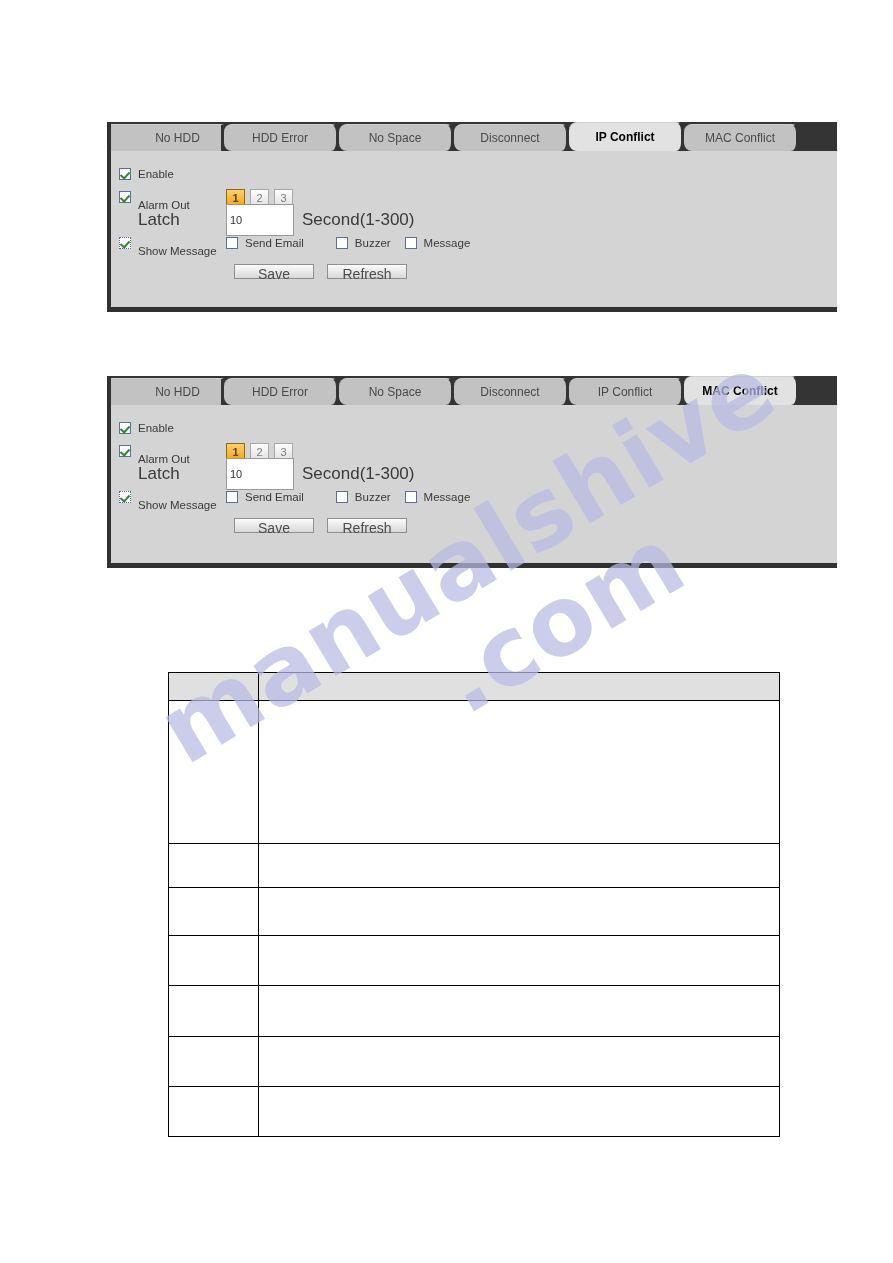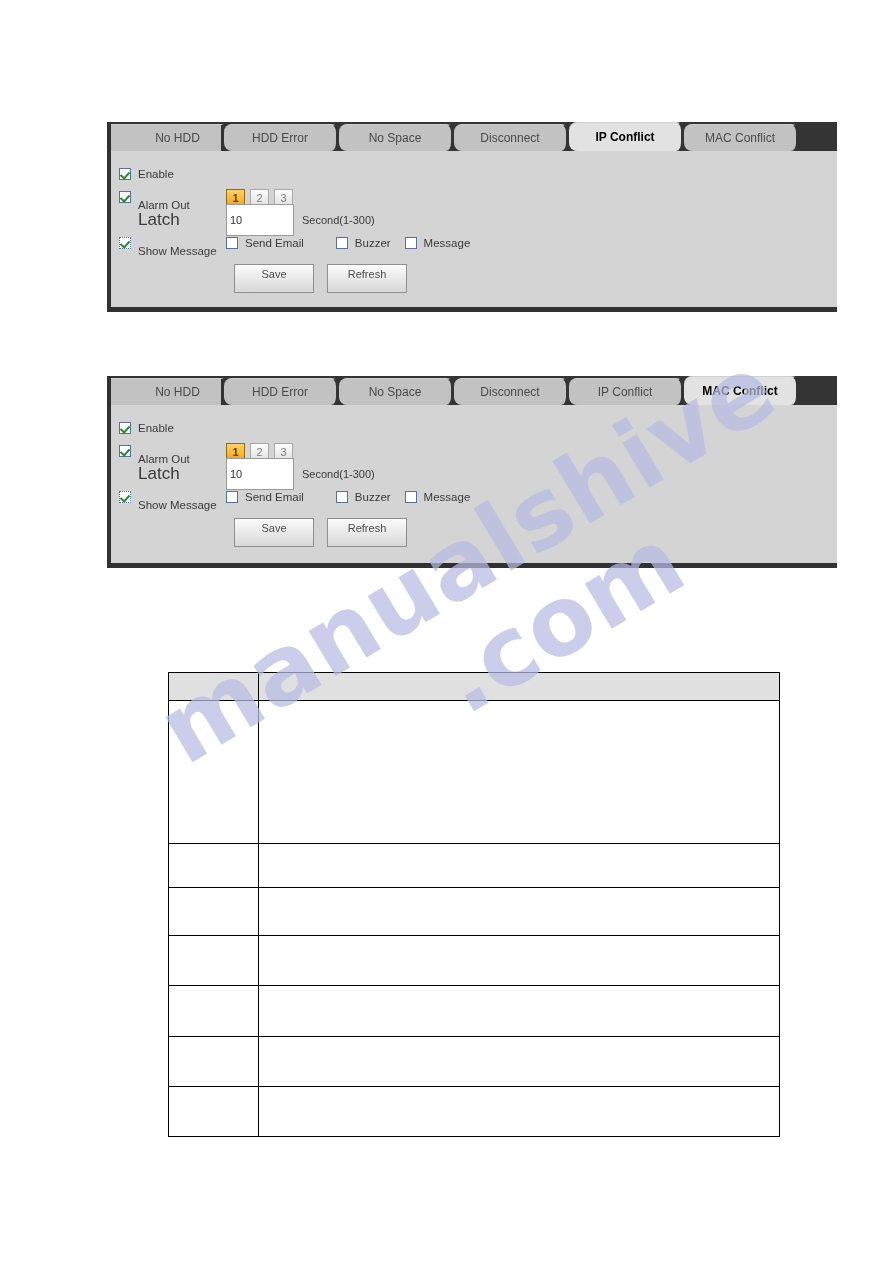--- a/index.html
+++ b/index.html
@@ -152,30 +152,30 @@
     width: 68px; height: 32px;
     border: 1px solid #9a9a9a;
     background: #ffffff;
     font-size: 11px;
     color: #333333;
     padding: 0 3px;
     line-height: 16px;
     margin-left: 10px;
     font-family: "Liberation Sans", sans-serif;
   }
-  .unit { font-size: 11px; color: #3a3a3a; margin-left: 8px; }
+  .unit { font-size: 17px; color: #3a3a3a; margin-left: 8px; }
 
   .sub-cb { display: flex; align-items: center; margin-left: 0; }
 
   .btnrow { display: flex; margin-top: 10px; margin-left: 115px; }
   .pbtn {
-    width: 80px; height: 29px;
+    width: 80px; height: 15px;
     line-height: 19px;
     text-align: center;
-    font-size: 11px;
+    font-size: 14px;
     color: #4c4c4c;
     background: linear-gradient(#fbfbfb,#d8d8d8);
     border: 1px solid #8f8f8f;
     margin-right: 13px;
     cursor: pointer;
   }
 
   
   #spec-table {
     position: absolute;

